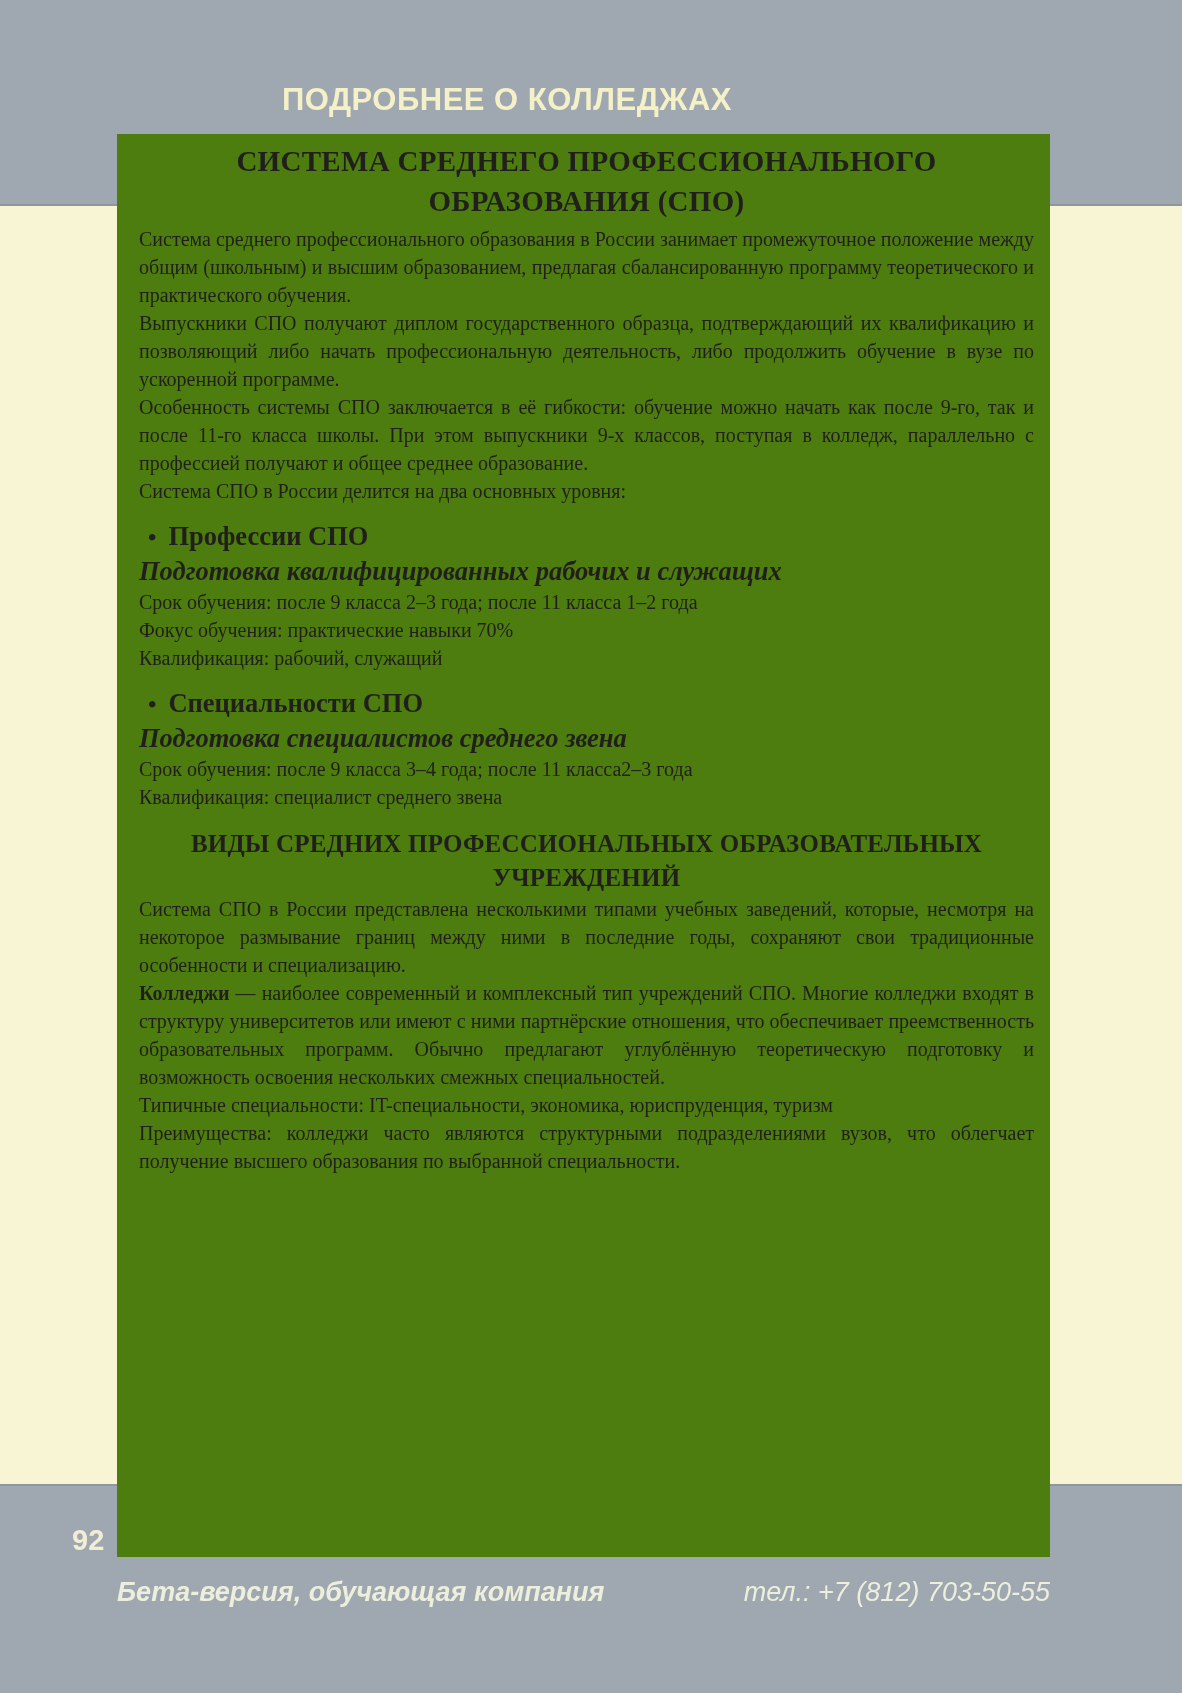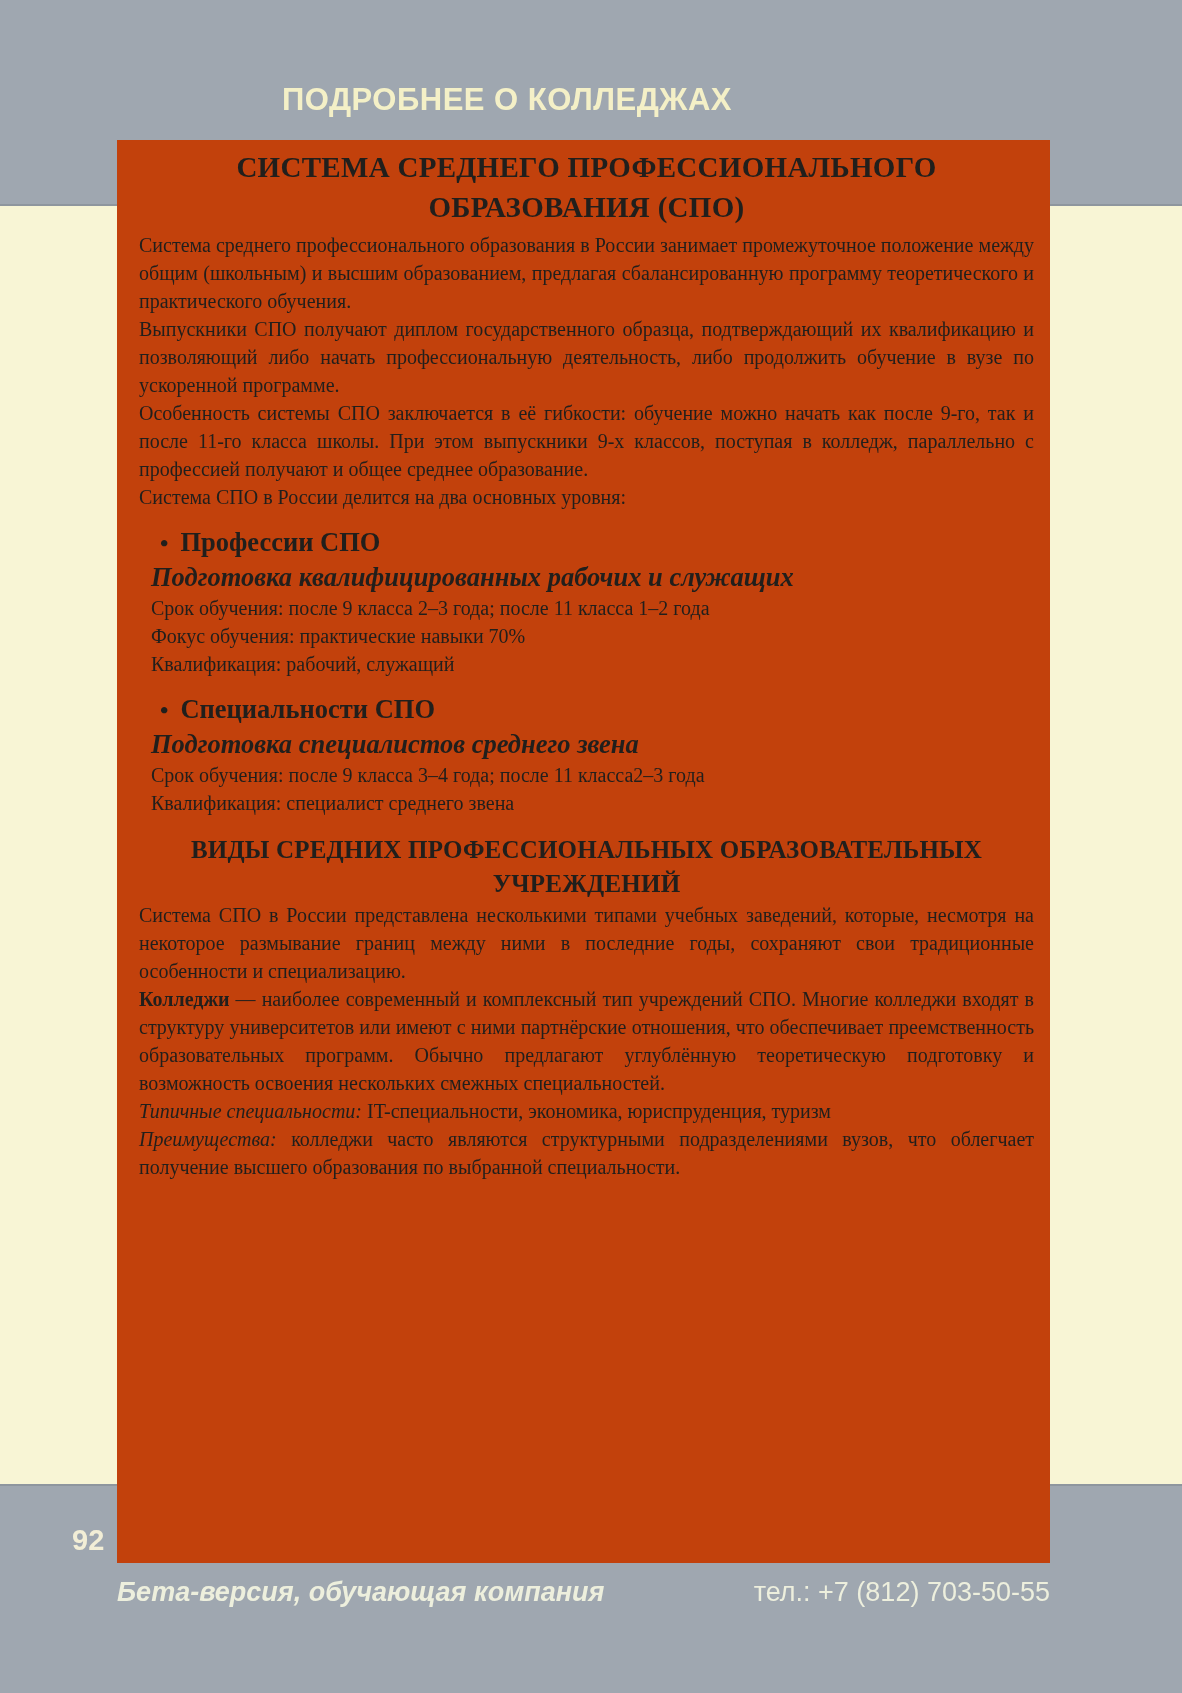--- a/index.html
+++ b/index.html
@@ -26,42 +26,42 @@
     position: absolute; left: 0; top: 82px;
     width: 1014px;
     text-align: center;
     font-family: "Liberation Sans", "DejaVu Sans", sans-serif;
     font-weight: bold;
     font-size: 31px;
     letter-spacing: 0.5px;
     color: #f4f0c7;
   }
   .card {
-    position: absolute; left: 117px; top: 140px;
+    position: absolute; left: 117px; top: 134px;
     width: 933px; height: 1423px;
-    background: #c2410c;
+    background: #4d7c0f;
     box-sizing: border-box;
     padding: 5px 16px 16px 22px;
     color: #211f1c;
   }
   .card-title {
     margin: 2px 0 4px 0;
     text-align: center;
     font-size: 29px;
     line-height: 40px;
     font-weight: bold;
     letter-spacing: 0.3px;
   }
   .card p {
     margin: 0;
     font-size: 20px;
     line-height: 28px;
     text-align: justify;
   }
-  .level { margin-top: 14px; margin-left: 12px; }
+  .level { margin-top: 14px; }
   .level-heading {
     font-size: 26.5px;
     line-height: 34px;
     font-weight: bold;
     padding-left: 9px;
   }
   .level-heading .bullet { margin-right: 12px; font-size: 24px; }
   .level-sub {
     font-size: 26.5px;
     line-height: 34px;
@@ -70,40 +70,40 @@
   }
   .types-heading {
     margin: 16px 0 0 0;
     text-align: center;
     font-size: 25px;
     line-height: 34px;
     font-weight: bold;
     letter-spacing: 0.2px;
   }
   .lead-bold { font-weight: bold; }
-  .lead-italic { font-style: italic; }
+  .lead-italic { }
   .pagenum {
     position: absolute; left: 72px; top: 1524px;
     font-family: "Liberation Sans", "DejaVu Sans", sans-serif;
     font-weight: bold;
     font-size: 29px;
     color: #f2eed6;
   }
   .footer-row {
     position: absolute; left: 117px; top: 1577px;
     width: 933px;
     display: flex;
     justify-content: space-between;
     align-items: baseline;
     font-family: "Liberation Sans", "DejaVu Sans", sans-serif;
     font-size: 27px;
     color: #edefdd;
   }
   .footer-left { font-weight: bold; font-style: italic; }
-  .footer-right { font-weight: normal; }
+  .footer-right { font-weight: normal; font-style: italic; }
 </style>
 </head>
 <body>
 
 <div class="band-top"></div>
 <div class="band-bottom"></div>
 
 <div class="banner-title">ПОДРОБНЕЕ О КОЛЛЕДЖАХ</div>
 
 <div class="card">

